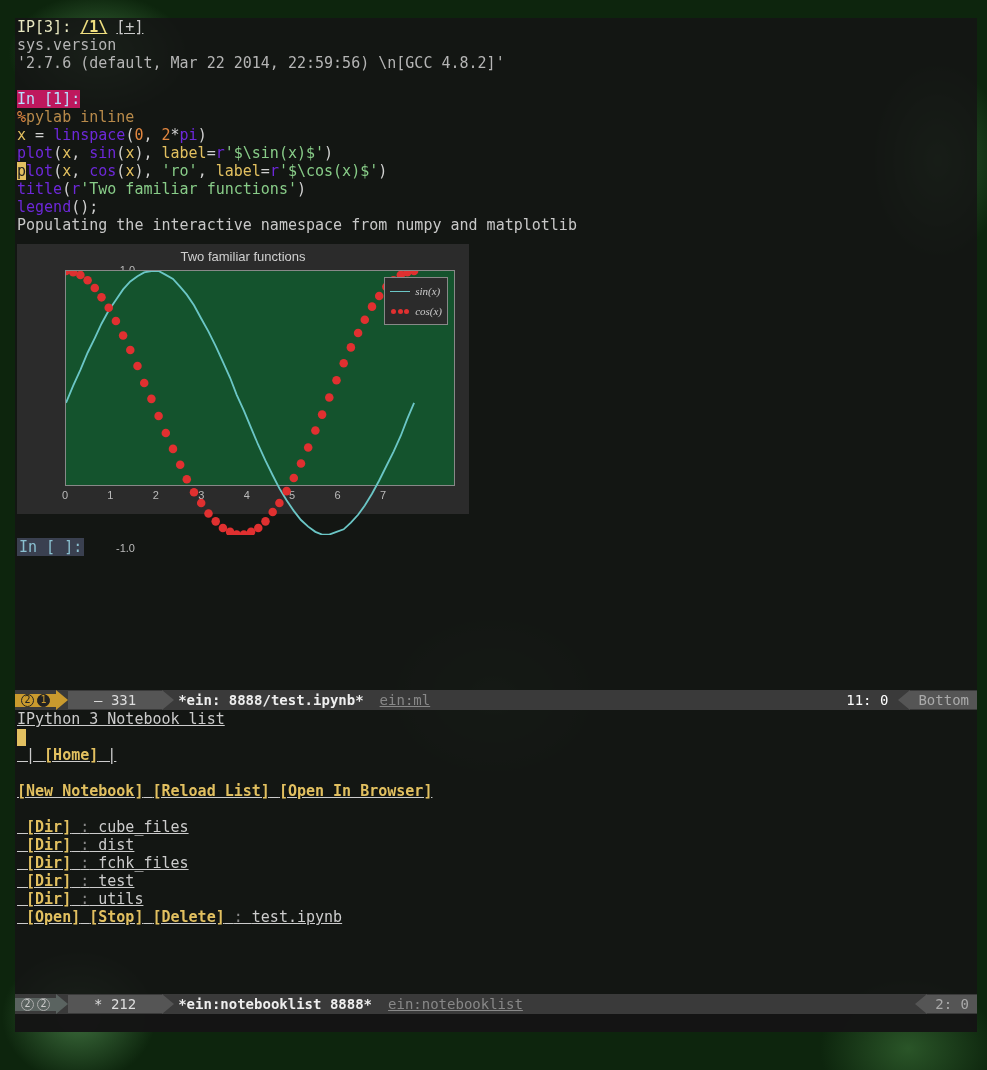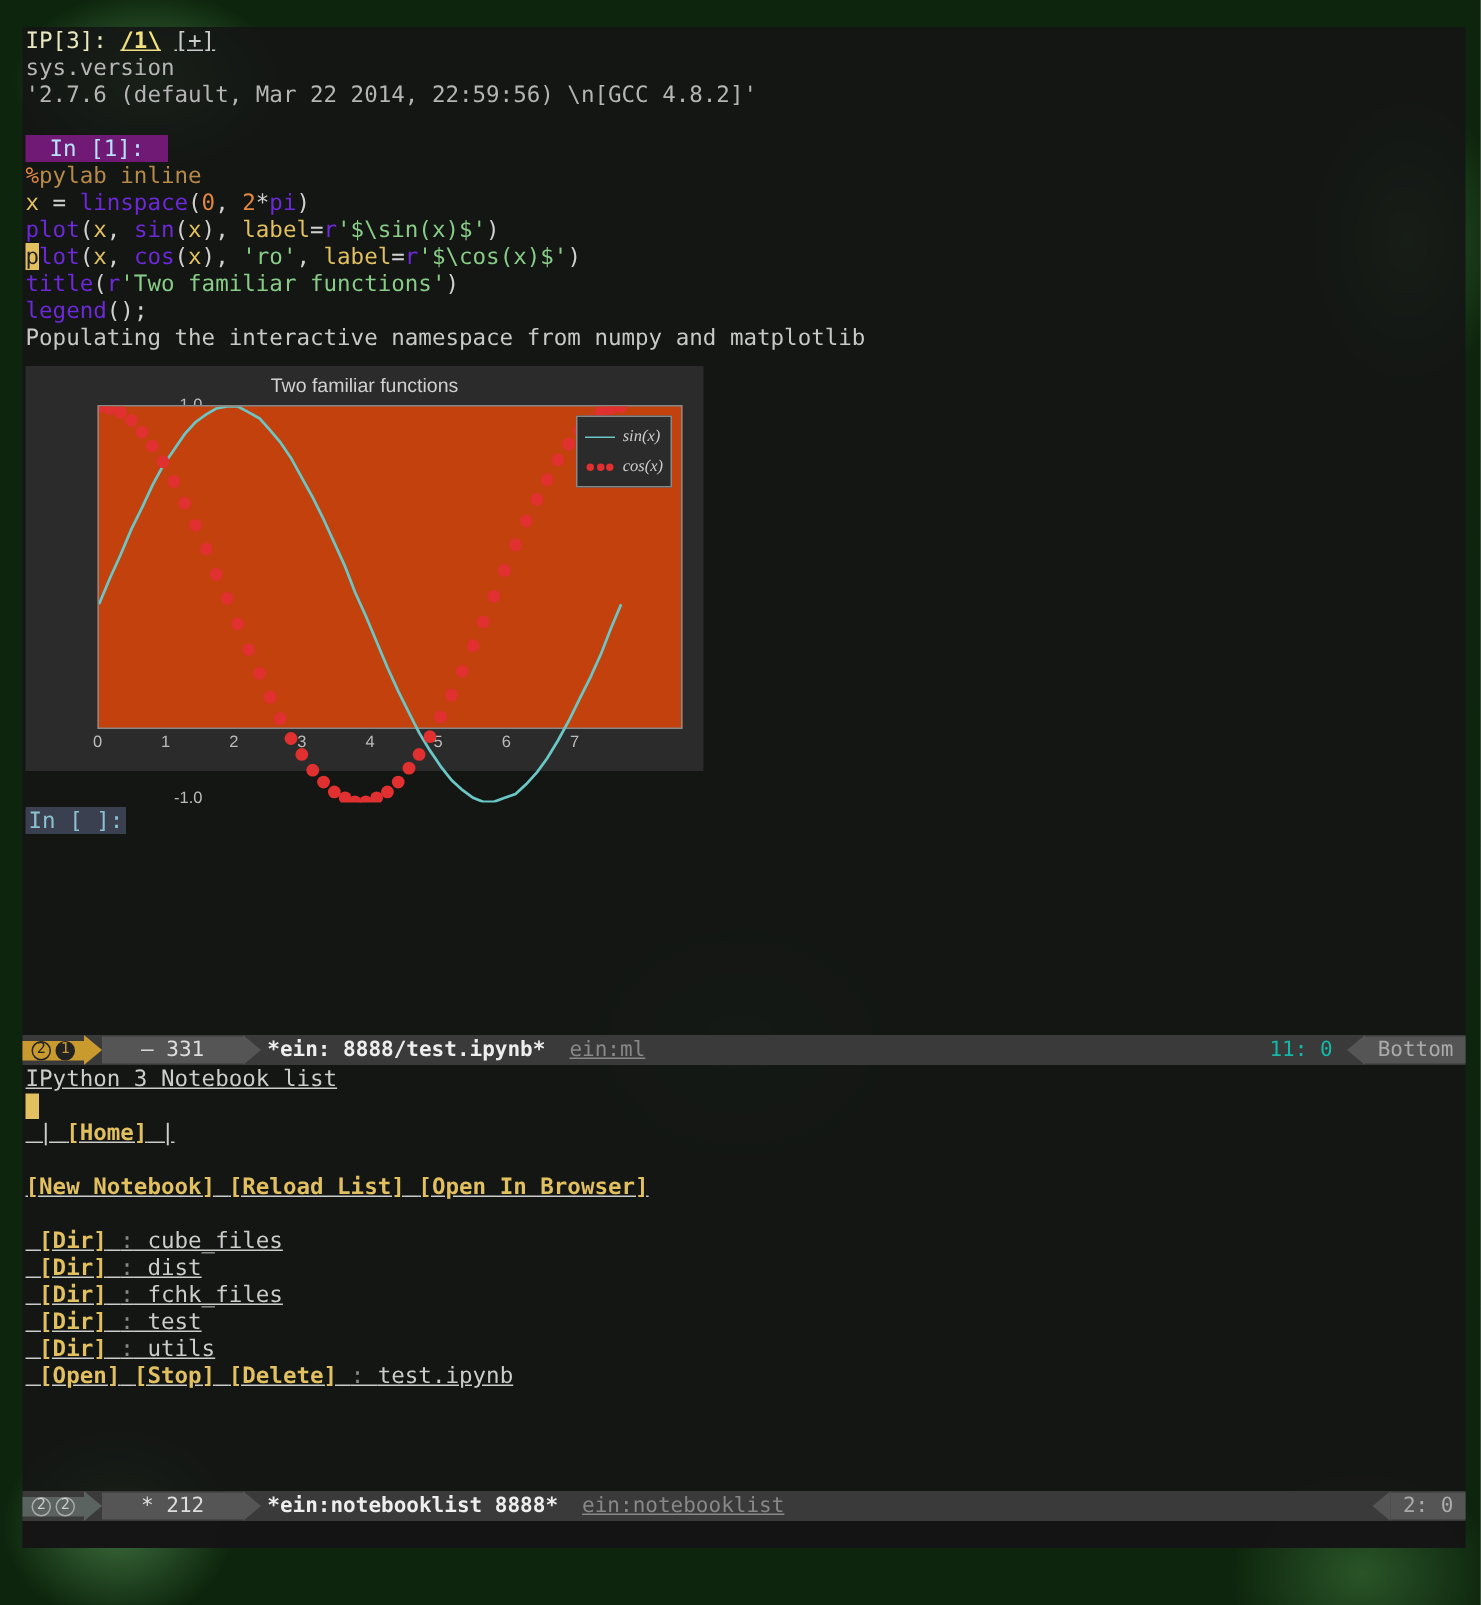--- a/index.html
+++ b/index.html
@@ -36,21 +36,21 @@
 .tabbar {
   color: #d0d0d0;
   padding-left: 2px;
 }
 .tablabel { color: #e8e8c0; }
 .tab-current { color: #f0e080; text-decoration: underline; font-weight: bold;}
 .tab-plus { color: #ccc; text-decoration: underline;}
 .code-area { padding: 0 2px; }
 .dull { color: #b5b5b5; }
 .prompt { background: #3a4050; color: #8ac0d0; padding: 0 2px; }
-.prompt-hl { background: #701a75; color: #b8e0ff; padding: 0 16px; }
+.prompt-hl { background: #be185d; color: #b8e0ff; padding: 0 0; }
 .kw-orange { color: #e28740; }
 .kw-yellow { color: #e2c060; }
 .kw-brown { color: #b88a4a; }
 .var { color: #6d28d9; }
 .str { color: #88cc88; }
 .paren { color: #d0d0d0; }
 .op { color: #d0d0d0; }
 .cursor-block { background: #e2c060; color: #222; }
 .cursor-empty { background: #e2c060; width: 9px; display: inline-block; height: 17px; vertical-align: text-bottom; }
 .output-text { color: #c8c8c8; }
@@ -59,21 +59,21 @@
   margin: 10px 0 6px 0;
   width: 452px;
   height: 270px;
   background: #2b2b2b;
   position: relative;
 }
 .chart-inner {
   position: absolute;
   left: 48px; top: 26px; right: 14px; bottom: 28px;
   border: 1px solid #888;
-  background: #c2410c;
+  background: #14532d;
 }
 .chart-title {
   position: absolute;
   top: 4px; left: 0; right: 0;
   text-align: center;
   color: #d0d0d0;
   font-size: 13px;
   font-family: sans-serif;
 }
 .ytick { position: absolute; right: 334px; font-size: 11px; color: #bbb; font-family: sans-serif; transform: translateY(-50%); }
@@ -114,21 +114,21 @@
   width:0; height:0;
   border-top:10px solid transparent;
   border-bottom:10px solid transparent;
   border-left:12px solid #c99a2e;
 }
 .modeline .seg-b { background:#555; padding:0 26px; color:#ddd; }
 .modeline .sep-r2 { border-left-color:#555; width:0;height:0;border-top:10px solid transparent;border-bottom:10px solid transparent;border-left:12px solid #555;}
 .modeline .buf { color:#eee; font-weight:bold; padding:0 4px;}
 .modeline .mode { color:#888; padding-left:12px;text-decoration:underline;}
 .modeline .spacer { flex:1; }
-.modeline .pos { padding:0 10px; color:#14b8a6;}
+.modeline .pos { padding:0 10px; color:#ffffff;}
 .modeline .bottom-tag { background:#555; padding:0 8px; }
 .modeline .sep-l { width:0;height:0;border-top:10px solid transparent;border-bottom:10px solid transparent;border-right:12px solid #555;}
 
 .pane2-content { padding: 0 2px; }
 .yellow-btn { color: #e2c060; font-weight: bold; }
 .dirlabel { color: #e2c060; font-weight:bold; }
 .sep-colon { color:#888; }
 
 .modeline2 { position:absolute; bottom:18px; left:0; right:0;}
 .minibuf { position:absolute; bottom:0; left:0; right:0; height:18px; background:rgba(20,20,20,0.88); }
@@ -174,21 +174,21 @@
       <span class="var">title</span><span class="paren">(</span><span class="var">r</span><span class="str">'Two familiar functions'</span><span class="paren">)</span>
     </div>
     <div>
       <span class="var">legend</span><span class="paren">()</span><span class="op">;</span>
     </div>
     <div class="output-text">Populating the interactive namespace from numpy and matplotlib</div>
 
     <div class="chart">
       <div class="chart-title">Two familiar functions</div>
       <div id="yt">
-          <div class="ytick" style="top: 240px; margin-top: 48px;">-1.0</div>
+          <div class="ytick" style="top: 256px; margin-top: 48px;">-1.0</div>
           <div class="ytick" style="top: 188px;">-0.5</div>
           <div class="ytick" style="top: 134px;">0.0</div>
           <div class="ytick" style="top: 80px;">0.5</div>
           <div class="ytick" style="top: 26px;">1.0</div>
         </div>
       <div id="xt">
           <div class="xtick" style="left: 48px;">0</div>
           <div class="xtick" style="left: 93.4286px;">1</div>
           <div class="xtick" style="left: 138.857px;">2</div>
           <div class="xtick" style="left: 184.286px;">3</div>

